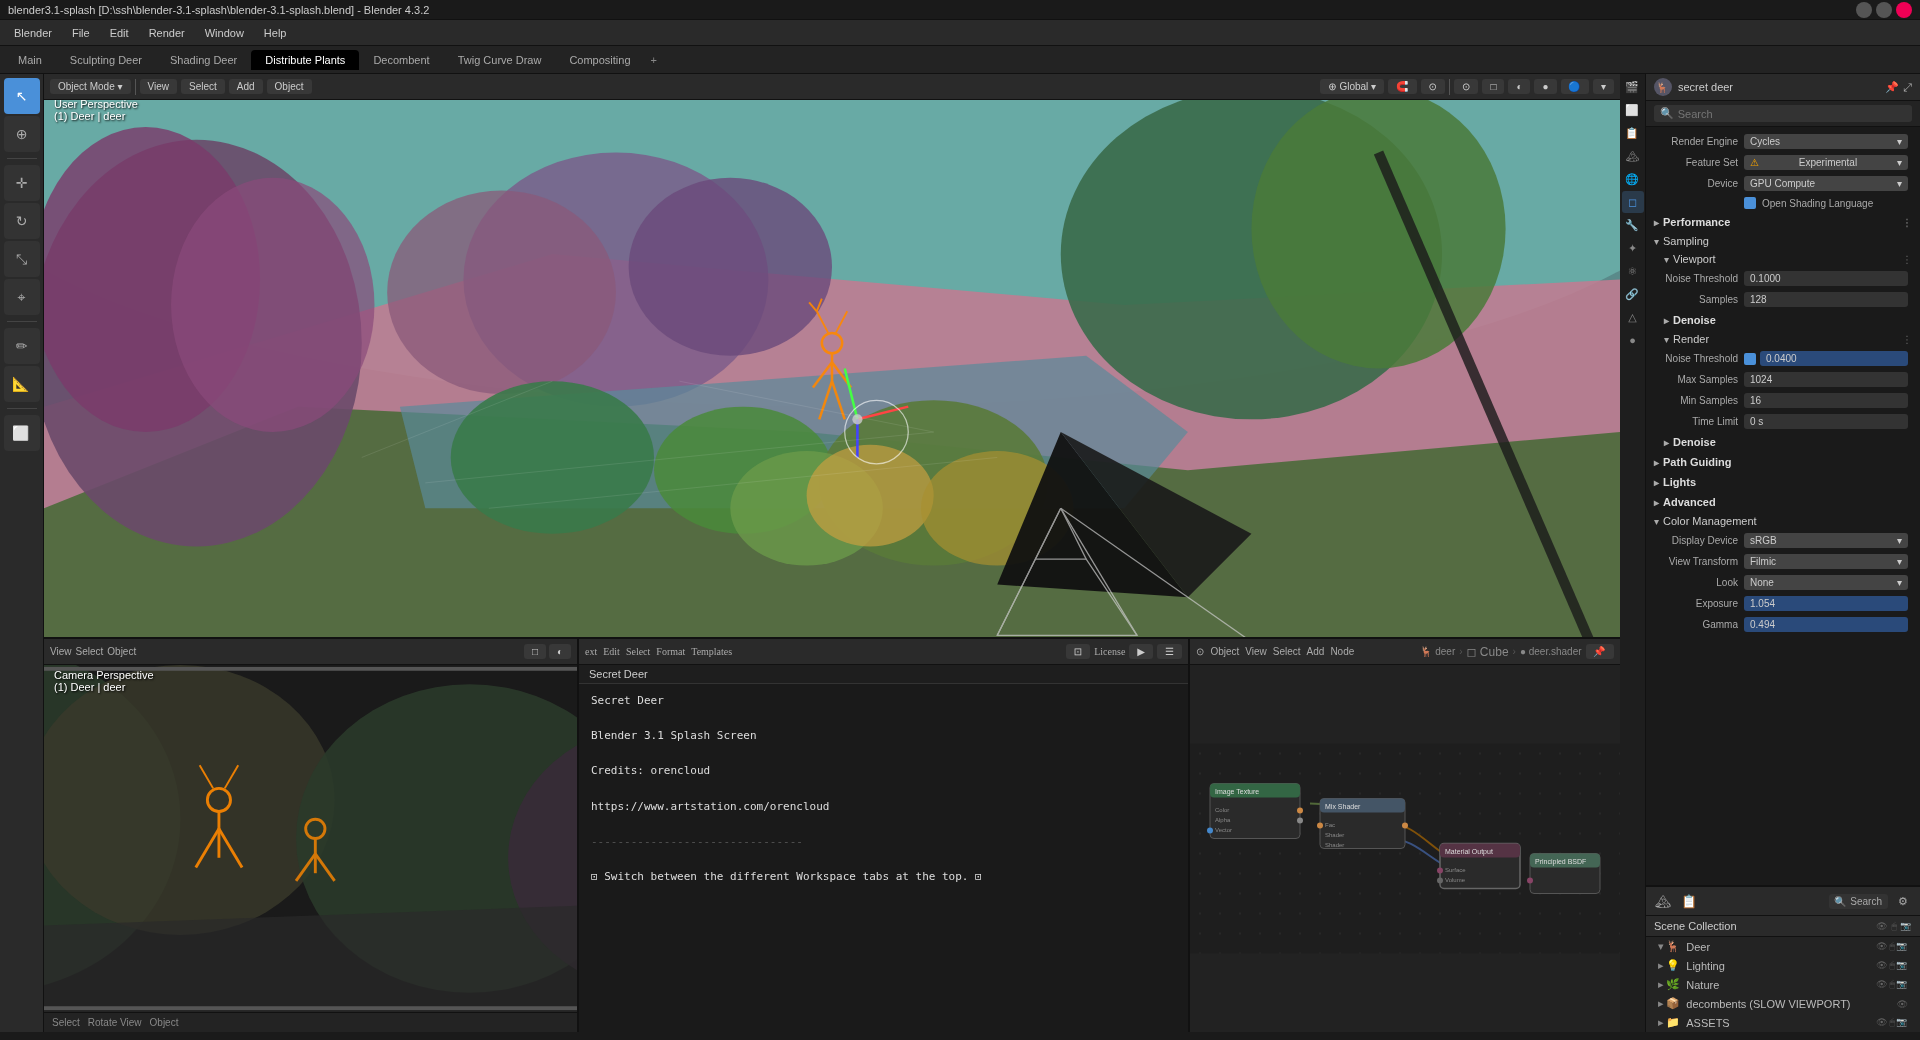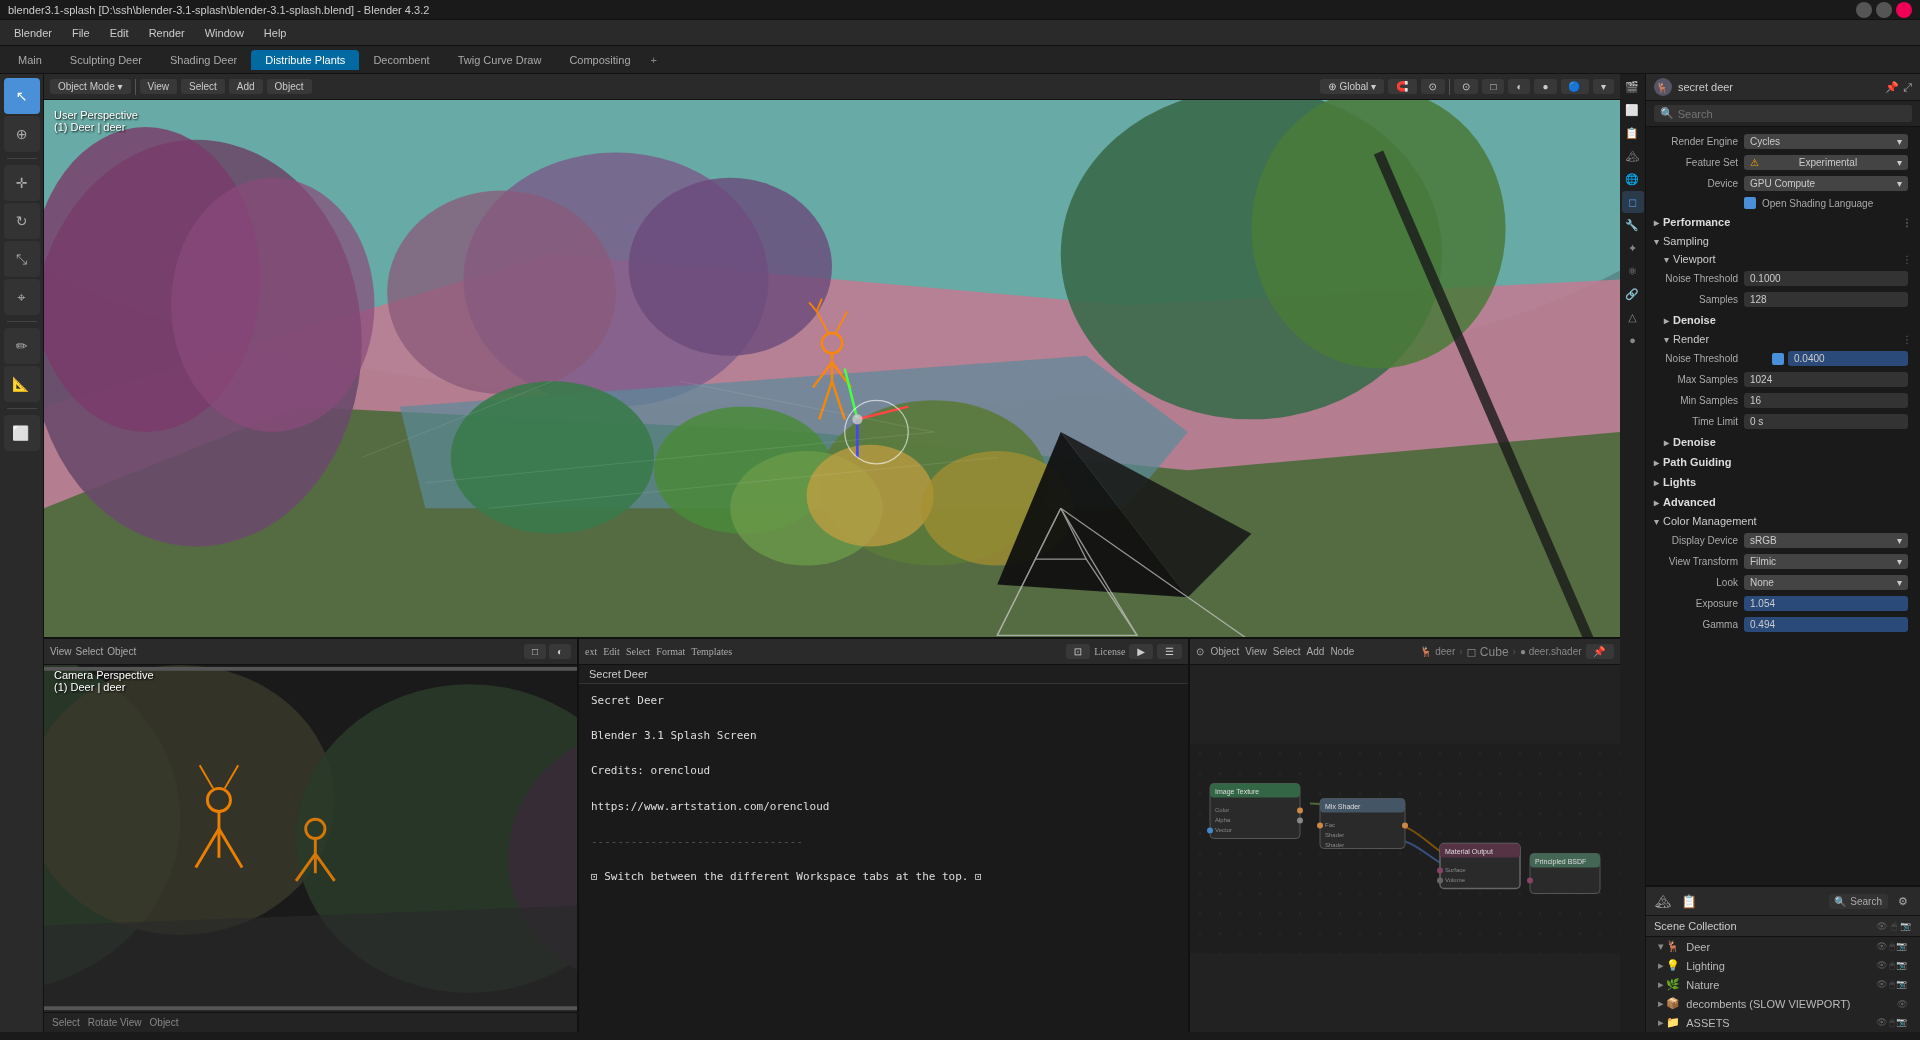--- a/index.html
+++ b/index.html
@@ -50,21 +50,21 @@
       padding: 0 4px;
       border-bottom: 1px solid #111;
     }
     .ws-tab {
       padding: 4px 14px;
       color: #aaa;
       cursor: pointer;
       font-size: 11px;
       border-radius: 4px 4px 0 0;
     }
-    .ws-tab.active { background: #0369a1; color: #fff; }
+    .ws-tab.active { background: #000000; color: #fff; }
     .ws-tab-plus { color: #888; padding: 0 6px; cursor: pointer; }
 
     
     #main-layout {
       display: flex;
       height: calc(1040px - 28px - 26px - 28px);
       width: 1920px;
     }
 
     
@@ -107,21 +107,21 @@
       flex: 0 0 570px;
       position: relative;
       background: #3d5a5a;
       overflow: hidden;
       border-bottom: 2px solid #111;
     }
 
     
     .vp-info {
       position: absolute;
-      top: 35px;
+      top: 24px;
       left: 10px;
       color: #fff;
       font-size: 11px;
       z-index: 5;
       text-shadow: 1px 1px 2px #000;
     }
 
     
     #bottom-panels {
       flex: 1;
@@ -801,21 +801,21 @@
         </div>
 
         <div class="subsection-header" style="padding-left:18px;">
           <span class="section-arrow">▾</span>
           <span>Render</span>
           <span style="margin-left:auto;color:#666;font-size:10px;">⋮</span>
         </div>
 
         <div class="prop-row">
           <span class="prop-label">Noise Threshold</span>
-          <div style="display:flex;align-items:center;gap:4px;flex:1;margin-left:28px;">
+          <div style="display:flex;align-items:center;gap:4px;flex:1;">
             <div class="prop-checkbox"></div>
             <div class="prop-value blue" style="flex:1;">0.0400</div>
           </div>
         </div>
         <div class="prop-row">
           <span class="prop-label">Max Samples</span>
           <div class="prop-value">1024</div>
         </div>
         <div class="prop-row">
           <span class="prop-label">Min Samples</span>

